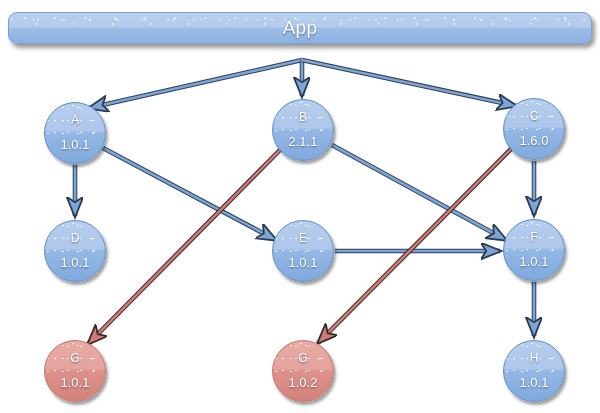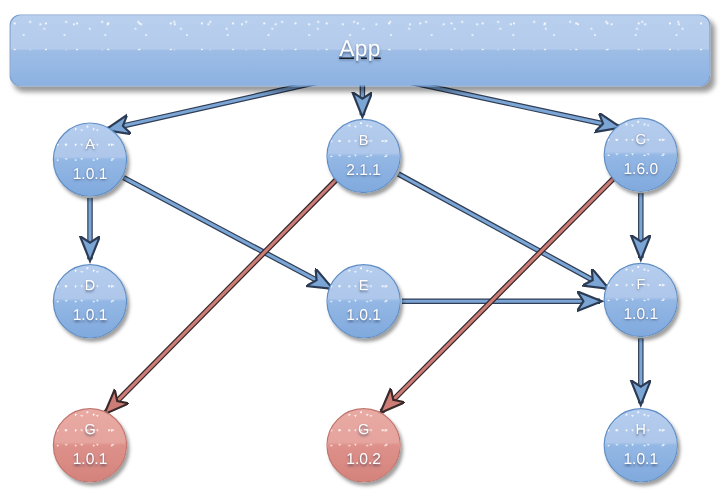--- a/index.html
+++ b/index.html
@@ -18,30 +18,29 @@
   }
   svg#edges{
     position:absolute;left:0;top:0;
     width:600px;height:413px;
   }
 
   
   .appbar{
     position:absolute;
     left:8px; top:12px;
-    width:584px; height:60px;
+    width:584px; height:32px;
     border-radius:9px;
     border:1px solid #7b9fd0;
     background:linear-gradient(to bottom,
         #b9cfee 0%, #b4cbec 48%,
         #9dbde6 50%, #8cb2e2 100%);
     box-shadow:3px 4px 4px rgba(0,0,0,.40);
     display:flex;align-items:center;justify-content:center;
     box-sizing:border-box;
-    text-decoration:underline;
   }
   .appbar .speckle{
     position:absolute;left:0;top:0;right:0;height:50%;
     border-radius:8px 8px 0 0;
     background-image:
       radial-gradient(circle at 12% 30%, rgba(255,255,255,.85) .8px, transparent 1px),
       radial-gradient(circle at 31% 62%, rgba(255,255,255,.7) .8px, transparent 1px),
       radial-gradient(circle at 54% 22%, rgba(255,255,255,.8) .8px, transparent 1px),
       radial-gradient(circle at 73% 55%, rgba(255,255,255,.75) .8px, transparent 1px),
       radial-gradient(circle at 88% 28%, rgba(255,255,255,.8) .8px, transparent 1px);

